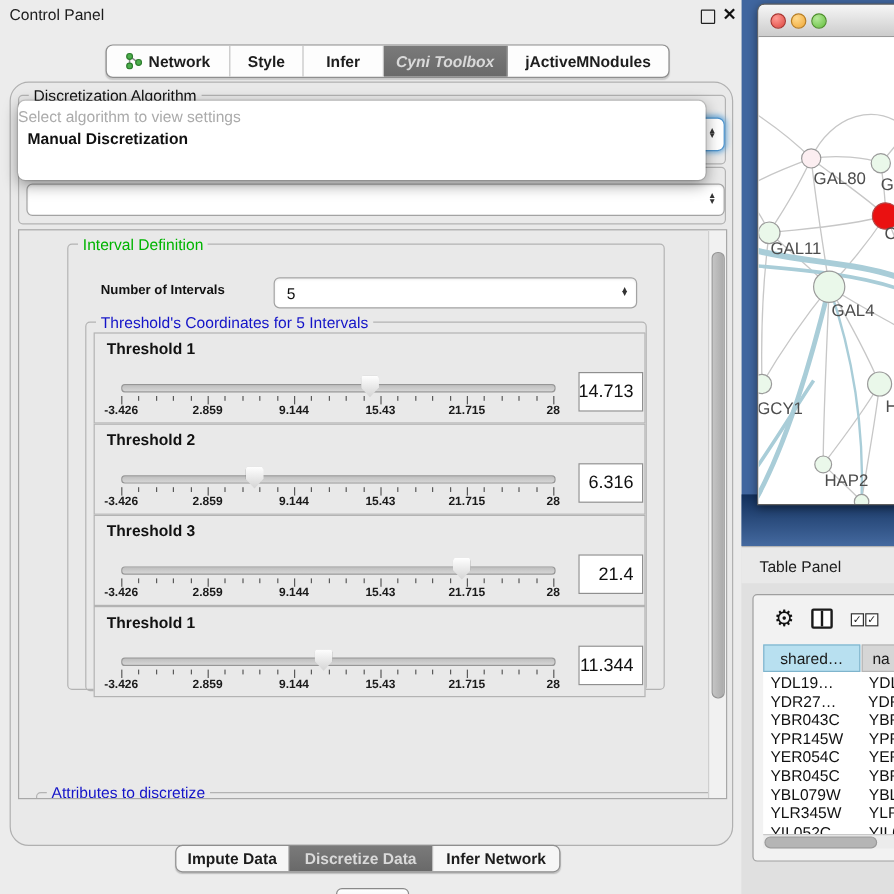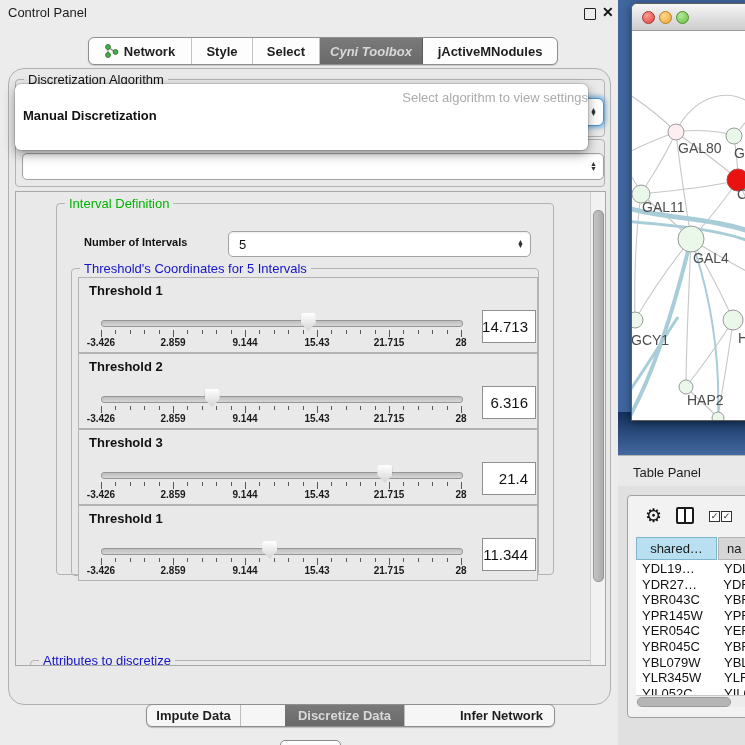--- a/index.html
+++ b/index.html
@@ -45,29 +45,29 @@
   .sclabel{position:absolute;top:59px;font-size:10px;font-weight:bold;color:#1a1a1a;transform:translateX(-50%);}
   .valbox{position:absolute;left:403px;top:32px;width:54px;height:33px;background:#fff;border:1px solid #8f8f8f;
           font-size:15px;color:#111;display:flex;align-items:center;justify-content:flex-end;padding-right:7px;box-sizing:border-box;}
   
   .vsb-track{position:absolute;background:#f1f1f1;border-left:1px solid #cfcfcf;}
   .vsb-thumb{position:absolute;background:linear-gradient(90deg,#c4c4c4,#ababab);border:1px solid #969696;border-radius:5px;}
   
   #apply-btn{position:absolute;left:271px;top:671px;width:61px;height:21px;background:linear-gradient(#ffffff,#e3e3e3);
              border:1px solid #8a8a8a;border-radius:5px;font-size:13px;color:#111;display:flex;align-items:center;justify-content:center;}
   #btabs{position:absolute;left:146px;top:704px;height:21px;display:flex;background:#f6f6f6;
-         border:1px solid #8e8e8e;border-radius:6px;overflow:hidden;box-shadow:0 1px 1px rgba(0,0,0,.2);gap:44px;}
+         border:1px solid #8e8e8e;border-radius:6px;overflow:hidden;box-shadow:0 1px 1px rgba(0,0,0,.2);}
   .btab{display:flex;align-items:center;justify-content:center;font-size:13px;font-weight:bold;color:#1d1d1d;
         border-right:1px solid #bdbdbd;}
   .btab:last-child{border-right:none;}
   .btab.sel{background:linear-gradient(#7a7a7a,#696969);color:#d9d9d9;}
   
   #popup{position:absolute;left:15px;top:84px;width:573px;height:66px;background:#fff;border-radius:6px;
          box-shadow:0 4px 12px rgba(0,0,0,.40),0 0 0 1px rgba(0,0,0,.12);font-size:13px;}
-  #popup .ph{position:absolute;left:0;top:6px;width:100%;text-align:right;color:#ababab;}
+  #popup .ph{position:absolute;left:0;top:6px;width:100%;text-align:left;color:#ababab;}
   #popup .opt{position:absolute;left:8px;white-space:nowrap;color:#111;}
   
   #right{position:absolute;left:618px;top:0;width:127px;height:745px;background:#dfdfdf;}
   #desktop{position:absolute;left:0;top:0;width:127px;height:455px;background:#40669f;}
   #desk-grad{position:absolute;left:0;top:412px;width:127px;height:43px;
              background:linear-gradient(#12305c,#44699f);}
   #netwin{position:absolute;left:13px;top:3px;width:120px;height:416px;border:1px solid #5f5f5f;
           border-radius:6px 6px 0 0;box-shadow:0 2px 8px rgba(0,0,0,.45);overflow:hidden;background:#fff;}
   #nettitle{position:absolute;left:0;top:0;width:100%;height:26px;
             background:linear-gradient(#f6f6f6,#cccccc);border-bottom:1px solid #9a9a9a;}
@@ -113,21 +113,21 @@
           <circle cx="3" cy="3" r="2.4" fill="#4cae4c" stroke="#2d7c2d"></circle>
           <circle cx="3" cy="11" r="2.4" fill="#4cae4c" stroke="#2d7c2d"></circle>
           <circle cx="10.5" cy="8" r="2.4" fill="#4cae4c" stroke="#2d7c2d"></circle>
         </svg>
         <span>Network</span>
       </div>
       <div class="tab" style="width:56px">
         <span>Style</span>
       </div>
       <div class="tab" style="width:62px">
-        <span>Select</span>
+        <span>Infer</span>
       </div>
       <div class="tab sel" style="width:98px">
         <span>Cyni Toolbox</span>
       </div>
       <div class="tab" style="width:130px">
         <span>jActiveMNodules</span>
       </div>
     </div>
 
     <div id="main">

